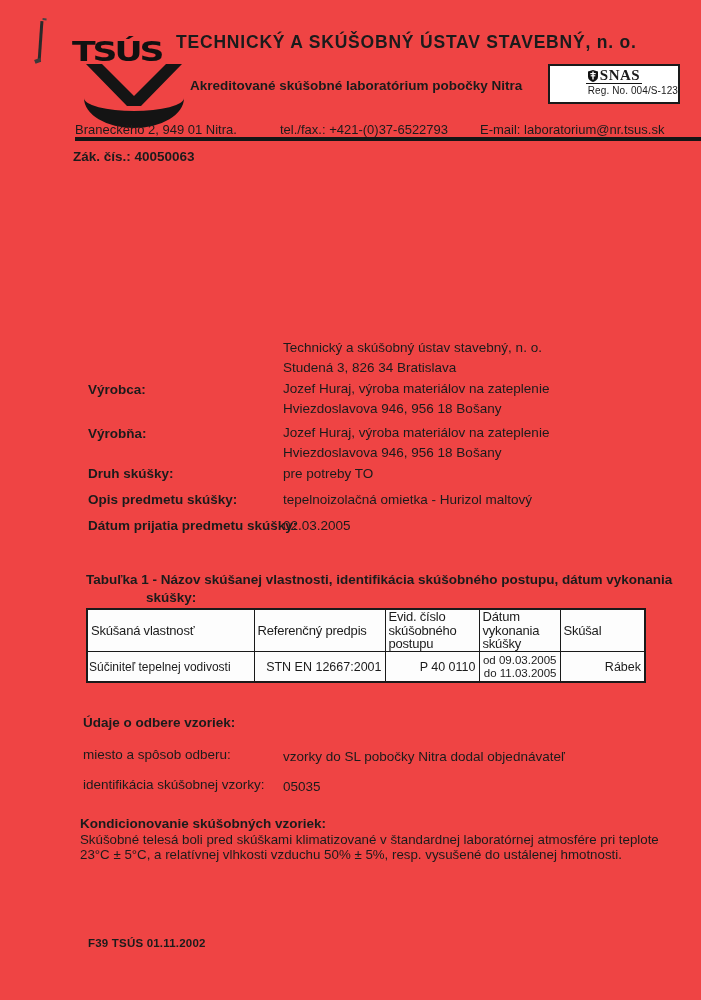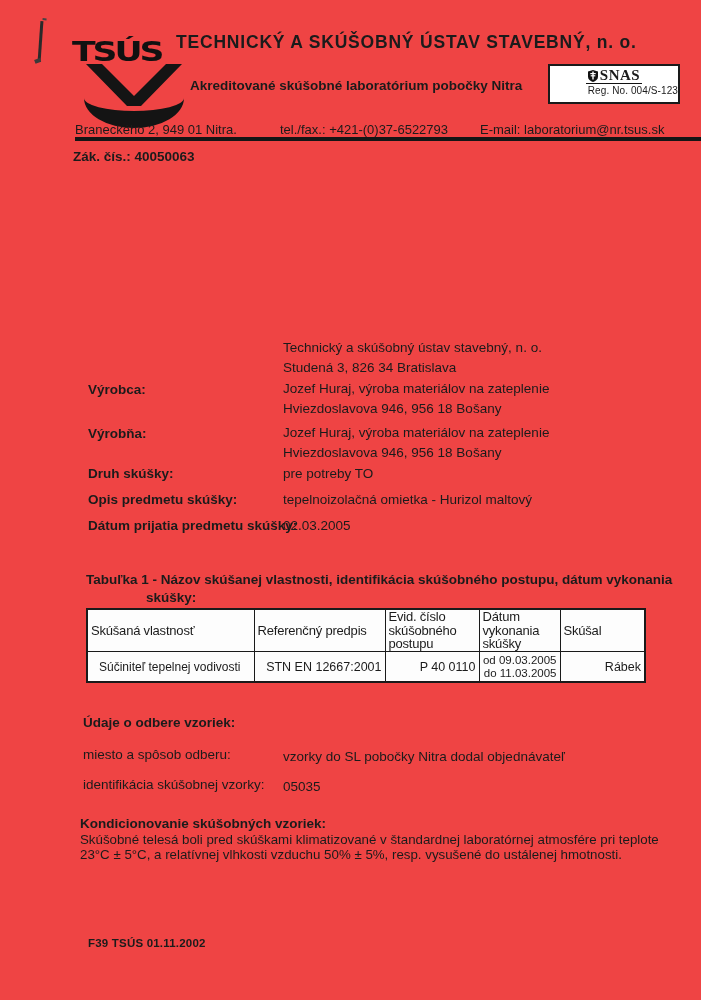--- a/index.html
+++ b/index.html
@@ -44,21 +44,21 @@
 
   .cap1{left:86px;top:572px;font-size:13.5px;font-weight:bold;white-space:nowrap;}
   .cap2{left:146px;top:590px;font-size:13.5px;font-weight:bold;}
 
   .tblwrap{left:86px;top:608px;}
   table{border-collapse:collapse;table-layout:fixed;background:#fdfdfd;}
   th,td{border:1.5px solid #1a1a1a;padding:0 3px;overflow:hidden;}
   table{border:2.5px solid #1a1a1a;}
   th{font-size:13px;font-weight:normal;line-height:13.5px;text-align:left;height:41px;letter-spacing:-0.2px;}
   td{height:29px;font-size:12.5px;text-align:right;}
-  td.left{text-align:center;padding-left:1px;font-size:12px;}
+  td.left{text-align:left;padding-left:1px;font-size:12px;}
   td.dates{font-size:11.5px;line-height:12.5px;}
 
   .heading{left:83px;font-size:13.5px;font-weight:bold;white-space:nowrap;}
   .plain{font-weight:normal;}
   .cond-line{left:80px;font-size:13.3px;white-space:nowrap;}
 
   .footer{left:88px;top:937px;font-size:11.5px;font-weight:bold;letter-spacing:0.2px;}
 </style>
 </head>
 <body>

